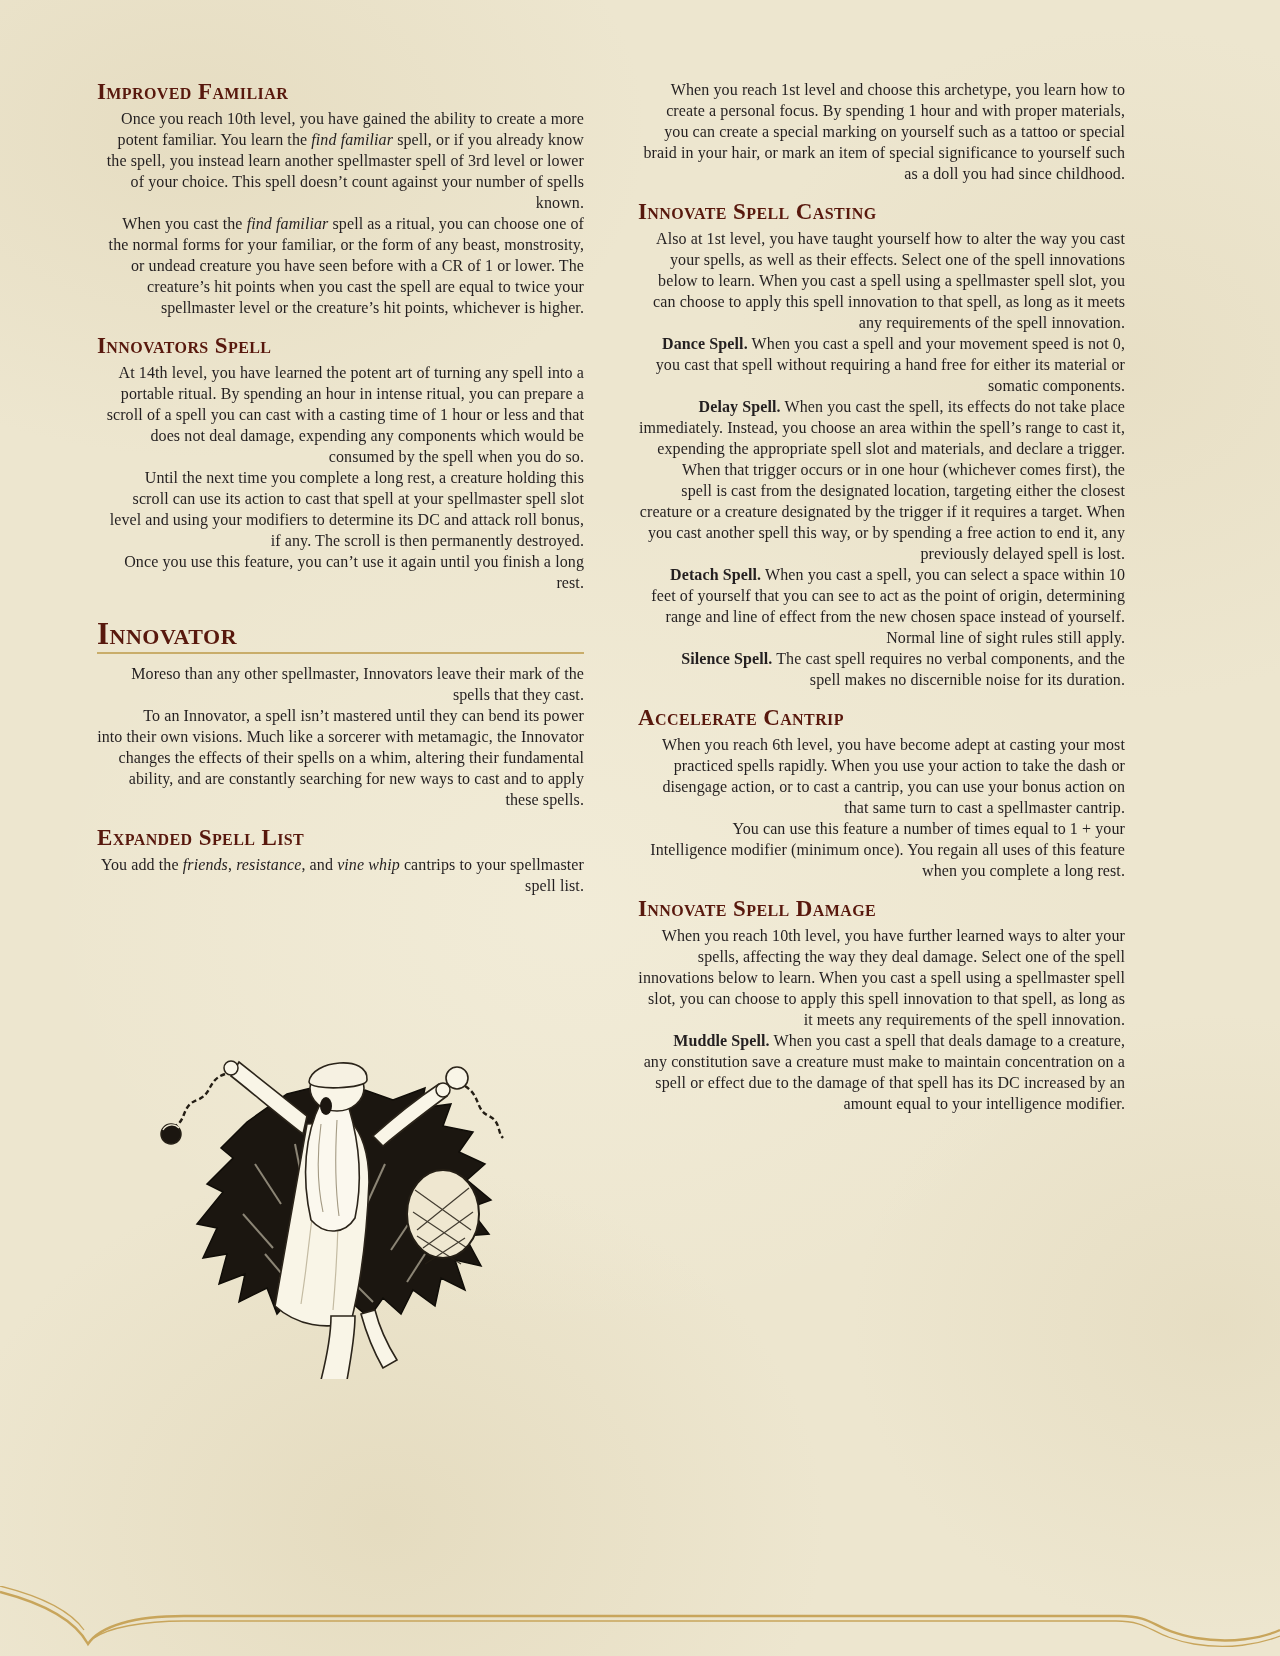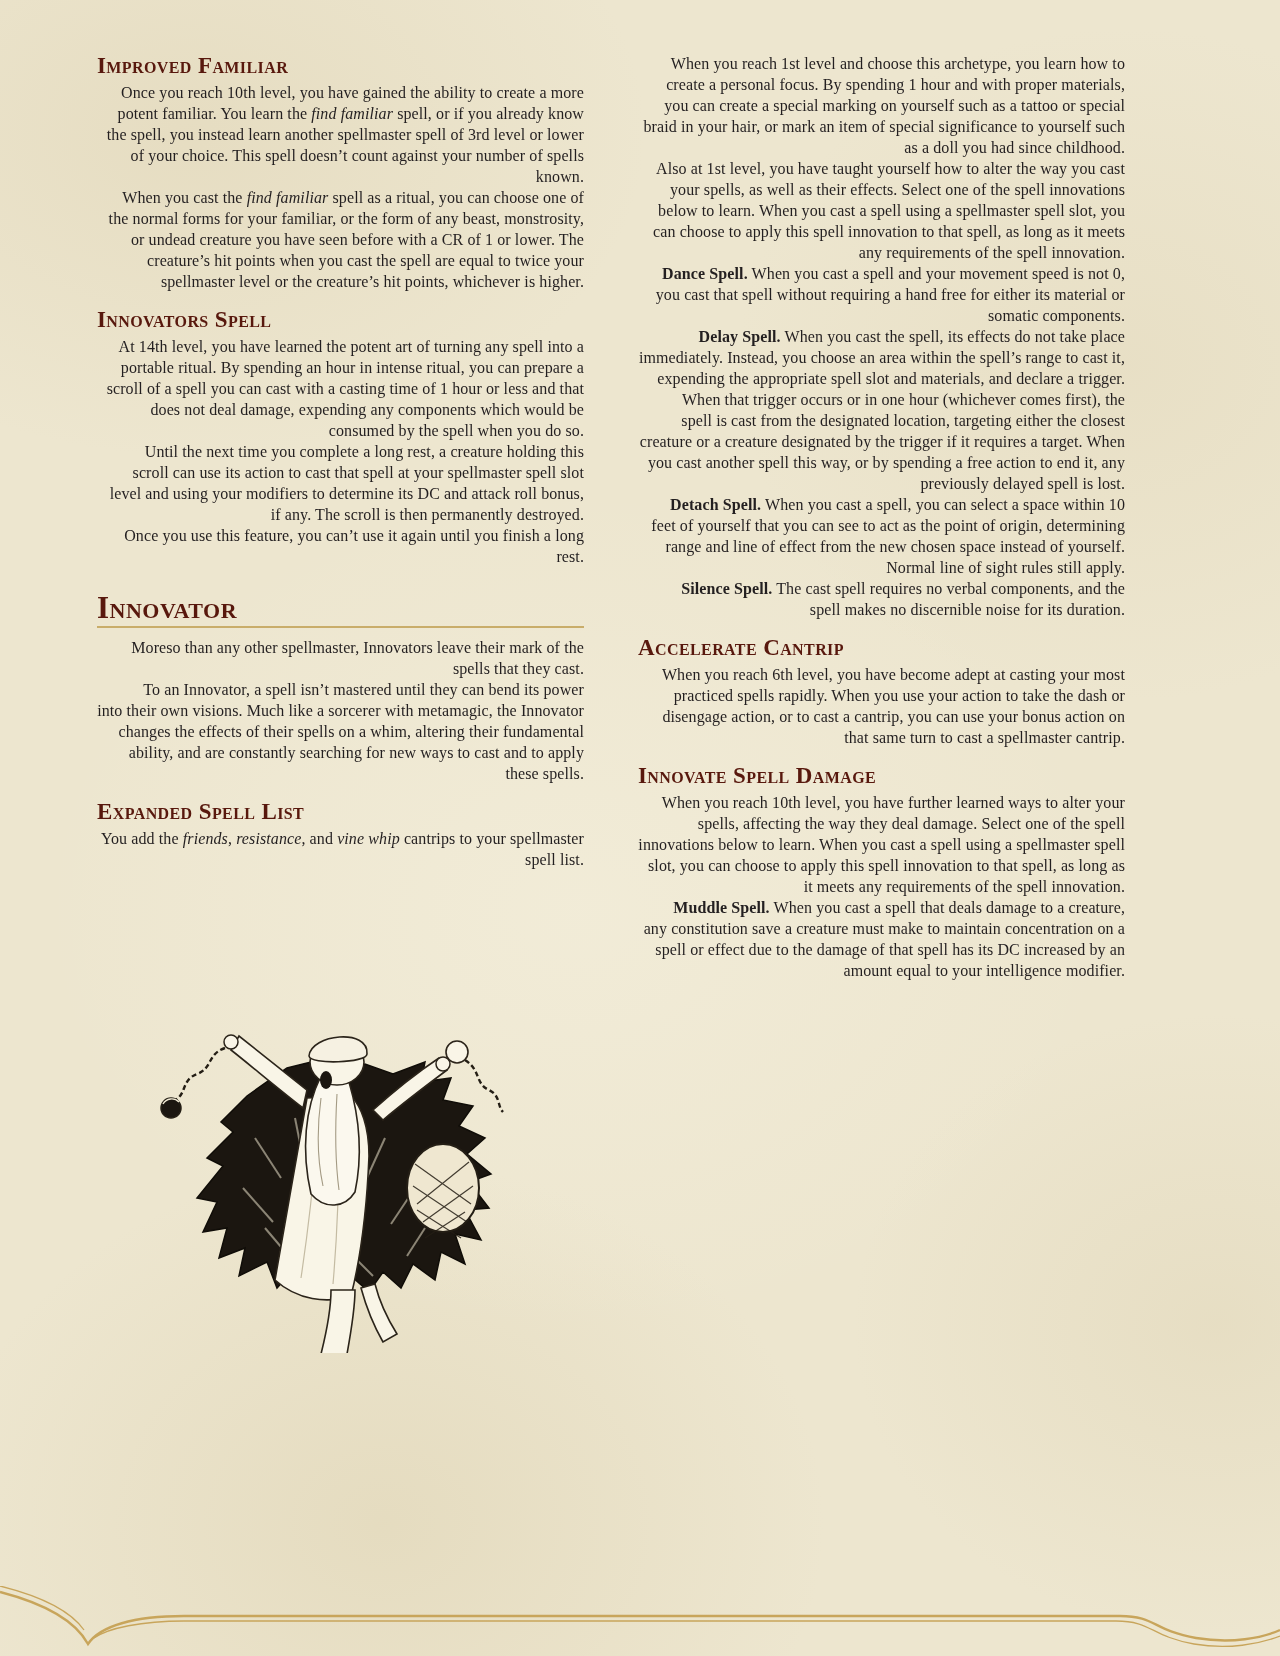--- a/index.html
+++ b/index.html
@@ -15,20 +15,21 @@
       radial-gradient(ellipse 700px 500px at 15% 8%,  rgba(213,199,162,0.30), transparent 65%),
       radial-gradient(ellipse 600px 520px at 88% 22%, rgba(216,203,168,0.25), transparent 65%),
       radial-gradient(ellipse 760px 600px at 45% 55%, rgba(248,244,228,0.40), transparent 70%),
       radial-gradient(ellipse 680px 560px at 30% 92%, rgba(208,193,152,0.28), transparent 65%),
       radial-gradient(ellipse 560px 480px at 95% 80%, rgba(210,196,158,0.24), transparent 65%);
     color:#231f20;
   }
   .columns {
     display:flex; gap:54px;
     padding:53px 155px 0 97px;
+    margin-top:26px;
   }
   .col { flex:0 0 487px; width:487px; }
   .col p {
     margin:0;
     font-size:16px;
     line-height:21px;
     letter-spacing:0.1px;
     text-align:right;
   }
   .col p.indent { text-indent:22px; }
@@ -143,28 +144,30 @@
 
         <path d="M206,332 C206,356 200,380 196,396 L222,396 C226,374 230,350 230,332 Z" fill="#f9f5e7" stroke="#2b241a" stroke-width="1.6"></path>
         <path d="M236,330 C242,352 250,370 258,384 L272,376 C262,360 254,342 250,326 Z" fill="#f9f5e7" stroke="#2b241a" stroke-width="1.6"></path>
         <path d="M192,396 l34,0 6,8 -46,0 Z" fill="#f9f5e7" stroke="#2b241a" stroke-width="1.4"></path>
       </svg>
     </div>
 
     <div class="col">
       <div>
           <p><span>When you reach 1st level and choose this archetype, you learn how to create a personal focus. By spending 1 hour and with proper materials, you can create a special marking on yourself such as a tattoo or special braid in your hair, or mark an item of special significance to yourself such as a doll you had since childhood.</span></p>
+          <h3>Innovate Spell Casting</h3>
           <p><span>Also at 1st level, you have taught yourself how to alter the way you cast your spells, as well as their effects. Select one of the spell innovations below to learn. When you cast a spell using a spellmaster spell slot, you can choose to apply this spell innovation to that spell, as long as it meets any requirements of the spell innovation.</span></p>
           <p class="indent"><span class="bd">Dance Spell.</span><span> When you cast a spell and your movement speed is not 0, you cast that spell without requiring a hand free for either its material or somatic components.</span></p>
           <p class="indent"><span class="bd">Delay Spell.</span><span> When you cast the spell, its effects do not take place immediately. Instead, you choose an area within the spell’s range to cast it, expending the appropriate spell slot and materials, and declare a trigger.</span></p>
           <p class="indent"><span>When that trigger occurs or in one hour (whichever comes first), the spell is cast from the designated location, targeting either the closest creature or a creature designated by the trigger if it requires a target. When you cast another spell this way, or by spending a free action to end it, any previously delayed spell is lost.</span></p>
           <p class="indent"><span class="bd">Detach Spell.</span><span> When you cast a spell, you can select a space within 10 feet of yourself that you can see to act as the point of origin, determining range and line of effect from the new chosen space instead of yourself. Normal line of sight rules still apply.</span></p>
           <p class="indent"><span class="bd">Silence Spell.</span><span> The cast spell requires no verbal components, and the spell makes no discernible noise for its duration.</span></p>
           <h3>Accelerate Cantrip</h3>
           <p><span>When you reach 6th level, you have become adept at casting your most practiced spells rapidly. When you use your action to take the dash or disengage action, or to cast a cantrip, you can use your bonus action on that same turn to cast a spellmaster cantrip.</span></p>
+          <p class="indent"><span>You can use this feature a number of times equal to 1 + your Intelligence modifier (minimum once). You regain all uses of this feature when you complete a long rest.</span></p>
           <h3>Innovate Spell Damage</h3>
           <p><span>When you reach 10th level, you have further learned ways to alter your spells, affecting the way they deal damage. Select one of the spell innovations below to learn. When you cast a spell using a spellmaster spell slot, you can choose to apply this spell innovation to that spell, as long as it meets any requirements of the spell innovation.</span></p>
           <p class="indent"><span class="bd">Muddle Spell.</span><span> When you cast a spell that deals damage to a creature, any constitution save a creature must make to maintain concentration on a spell or effect due to the damage of that spell has its DC increased by an amount equal to your intelligence modifier.</span></p>
         </div>
     </div>
   </div>
 
   <svg class="footer-ornament" viewBox="0 0 1280 70" aria-hidden="true">
     <path d="M0,6 C46,18 76,36 88,58 C100,40 134,30 184,30 L1120,30 C1156,30 1152,44 1196,52 C1232,58 1262,52 1280,44" fill="none" stroke="#C8A55B" stroke-width="2.4"></path>
     <path d="M0,0 C40,10 70,24 84,44" fill="none" stroke="#C8A55B" stroke-width="1.3"></path>

